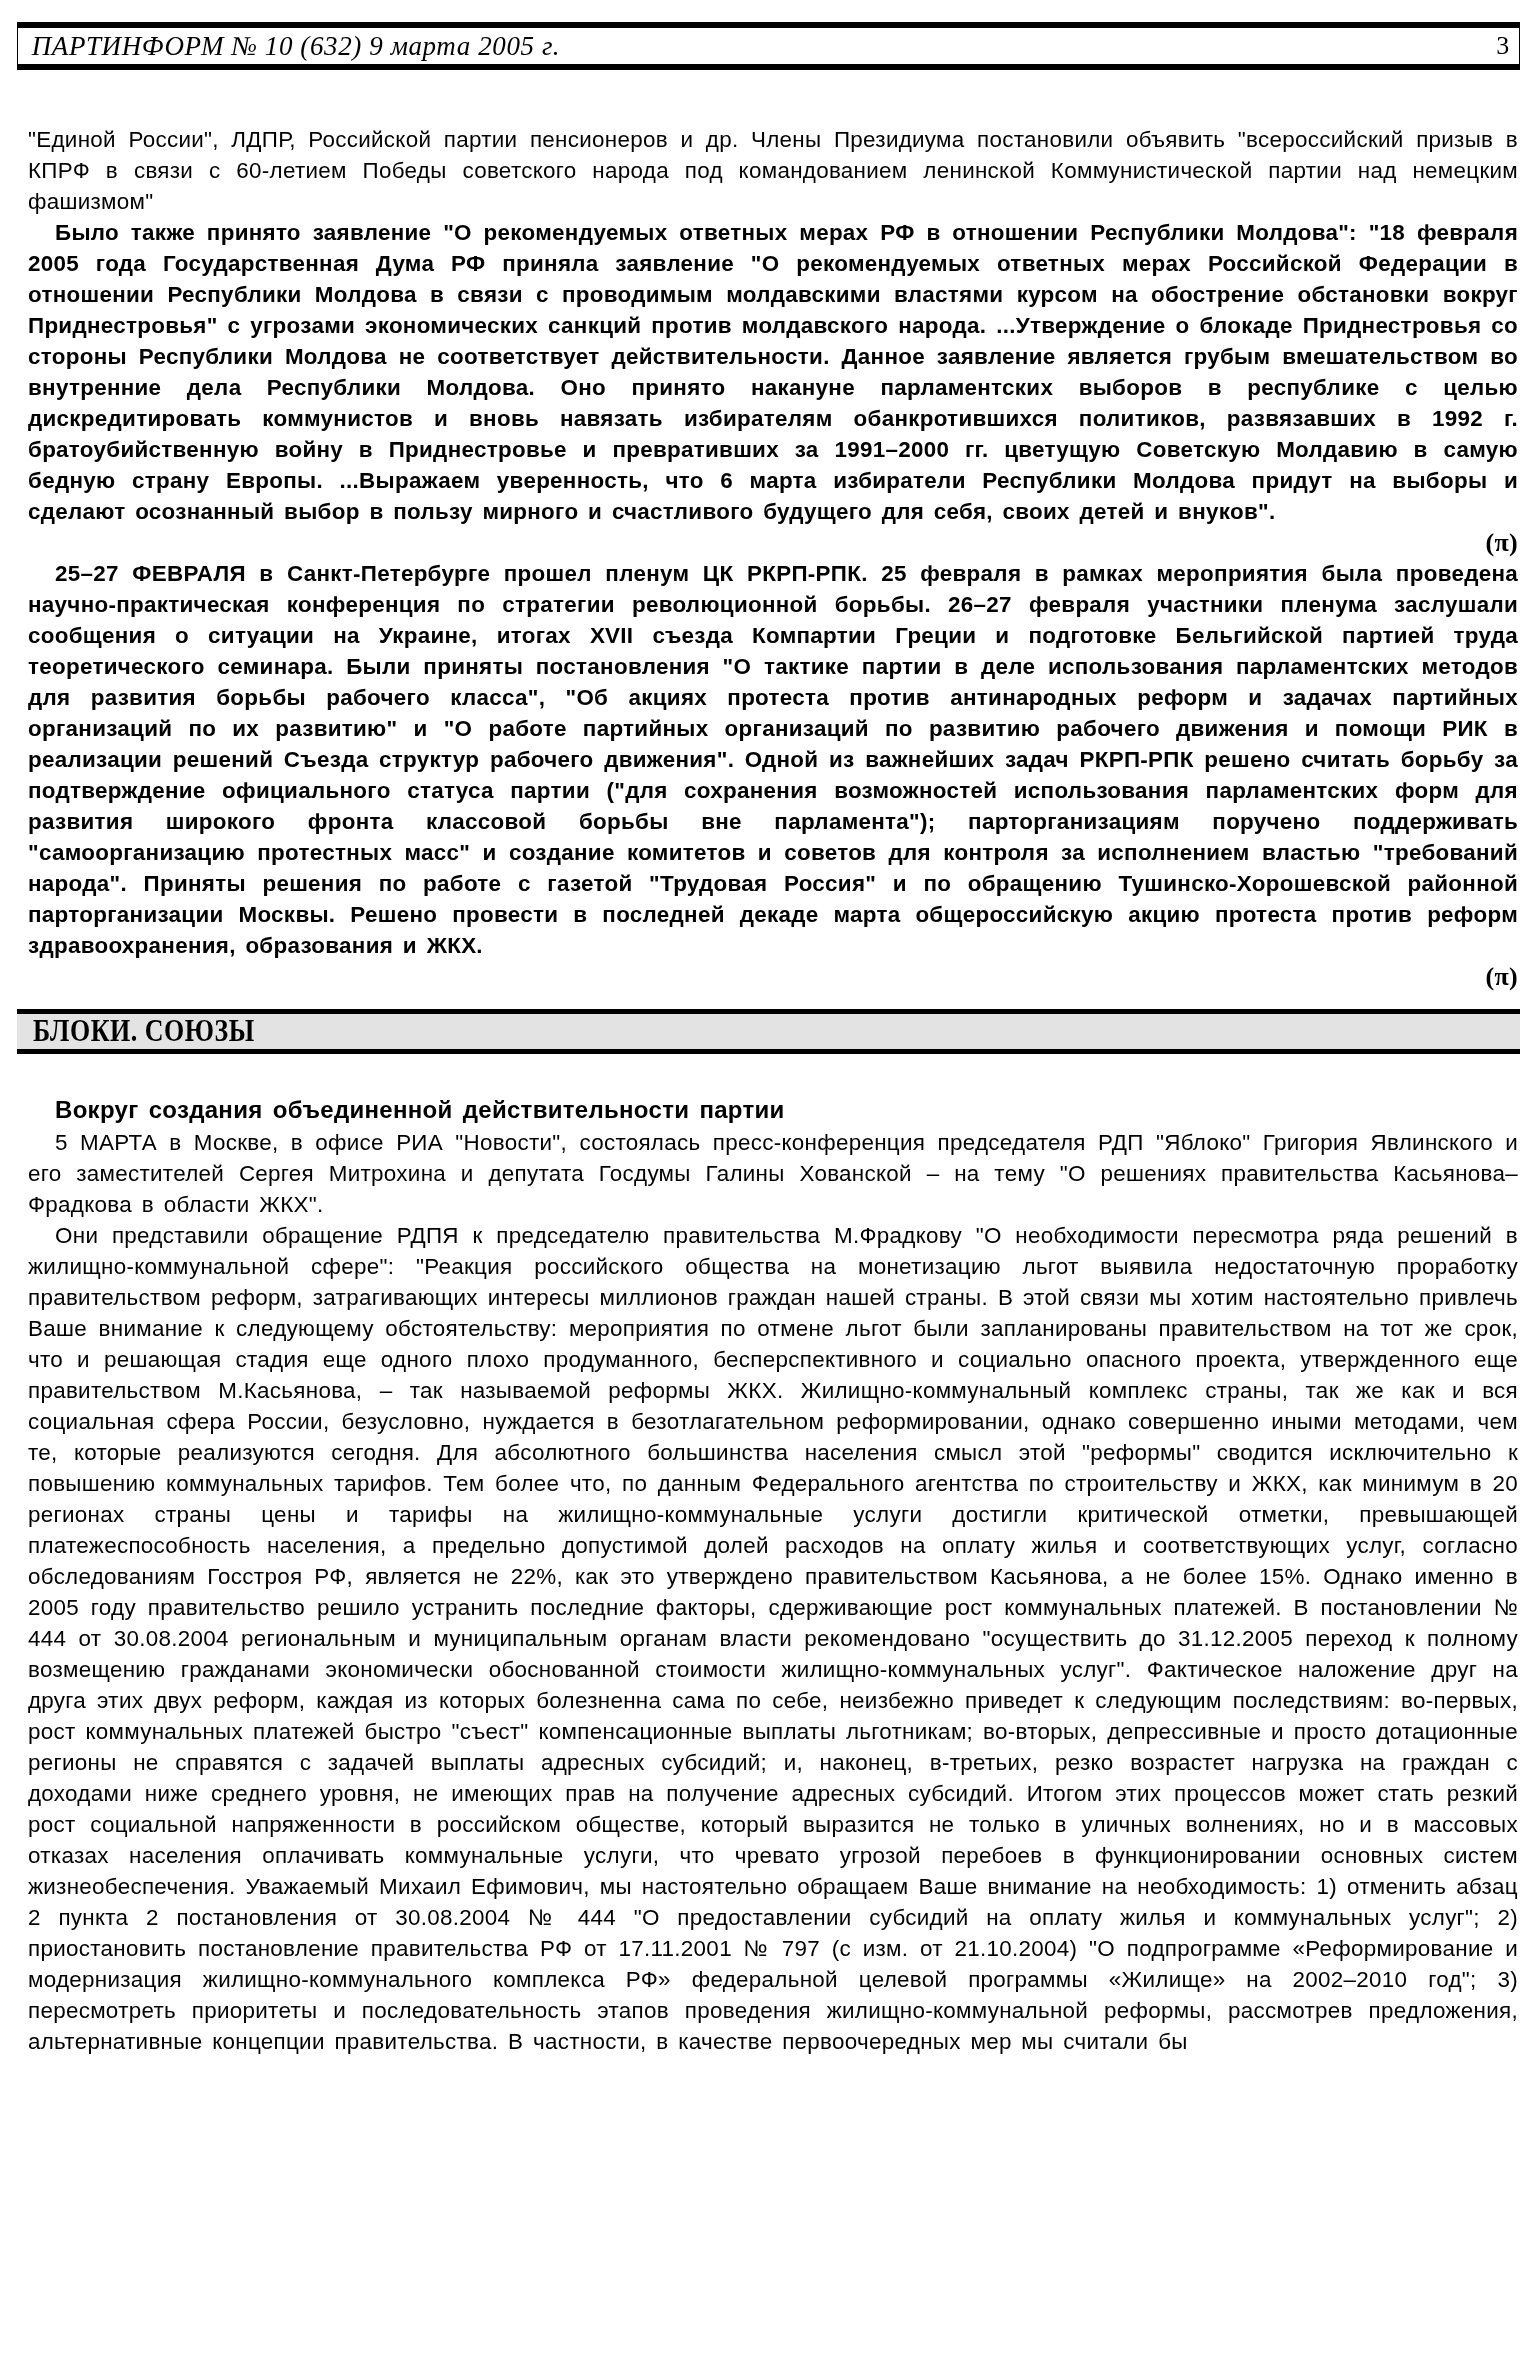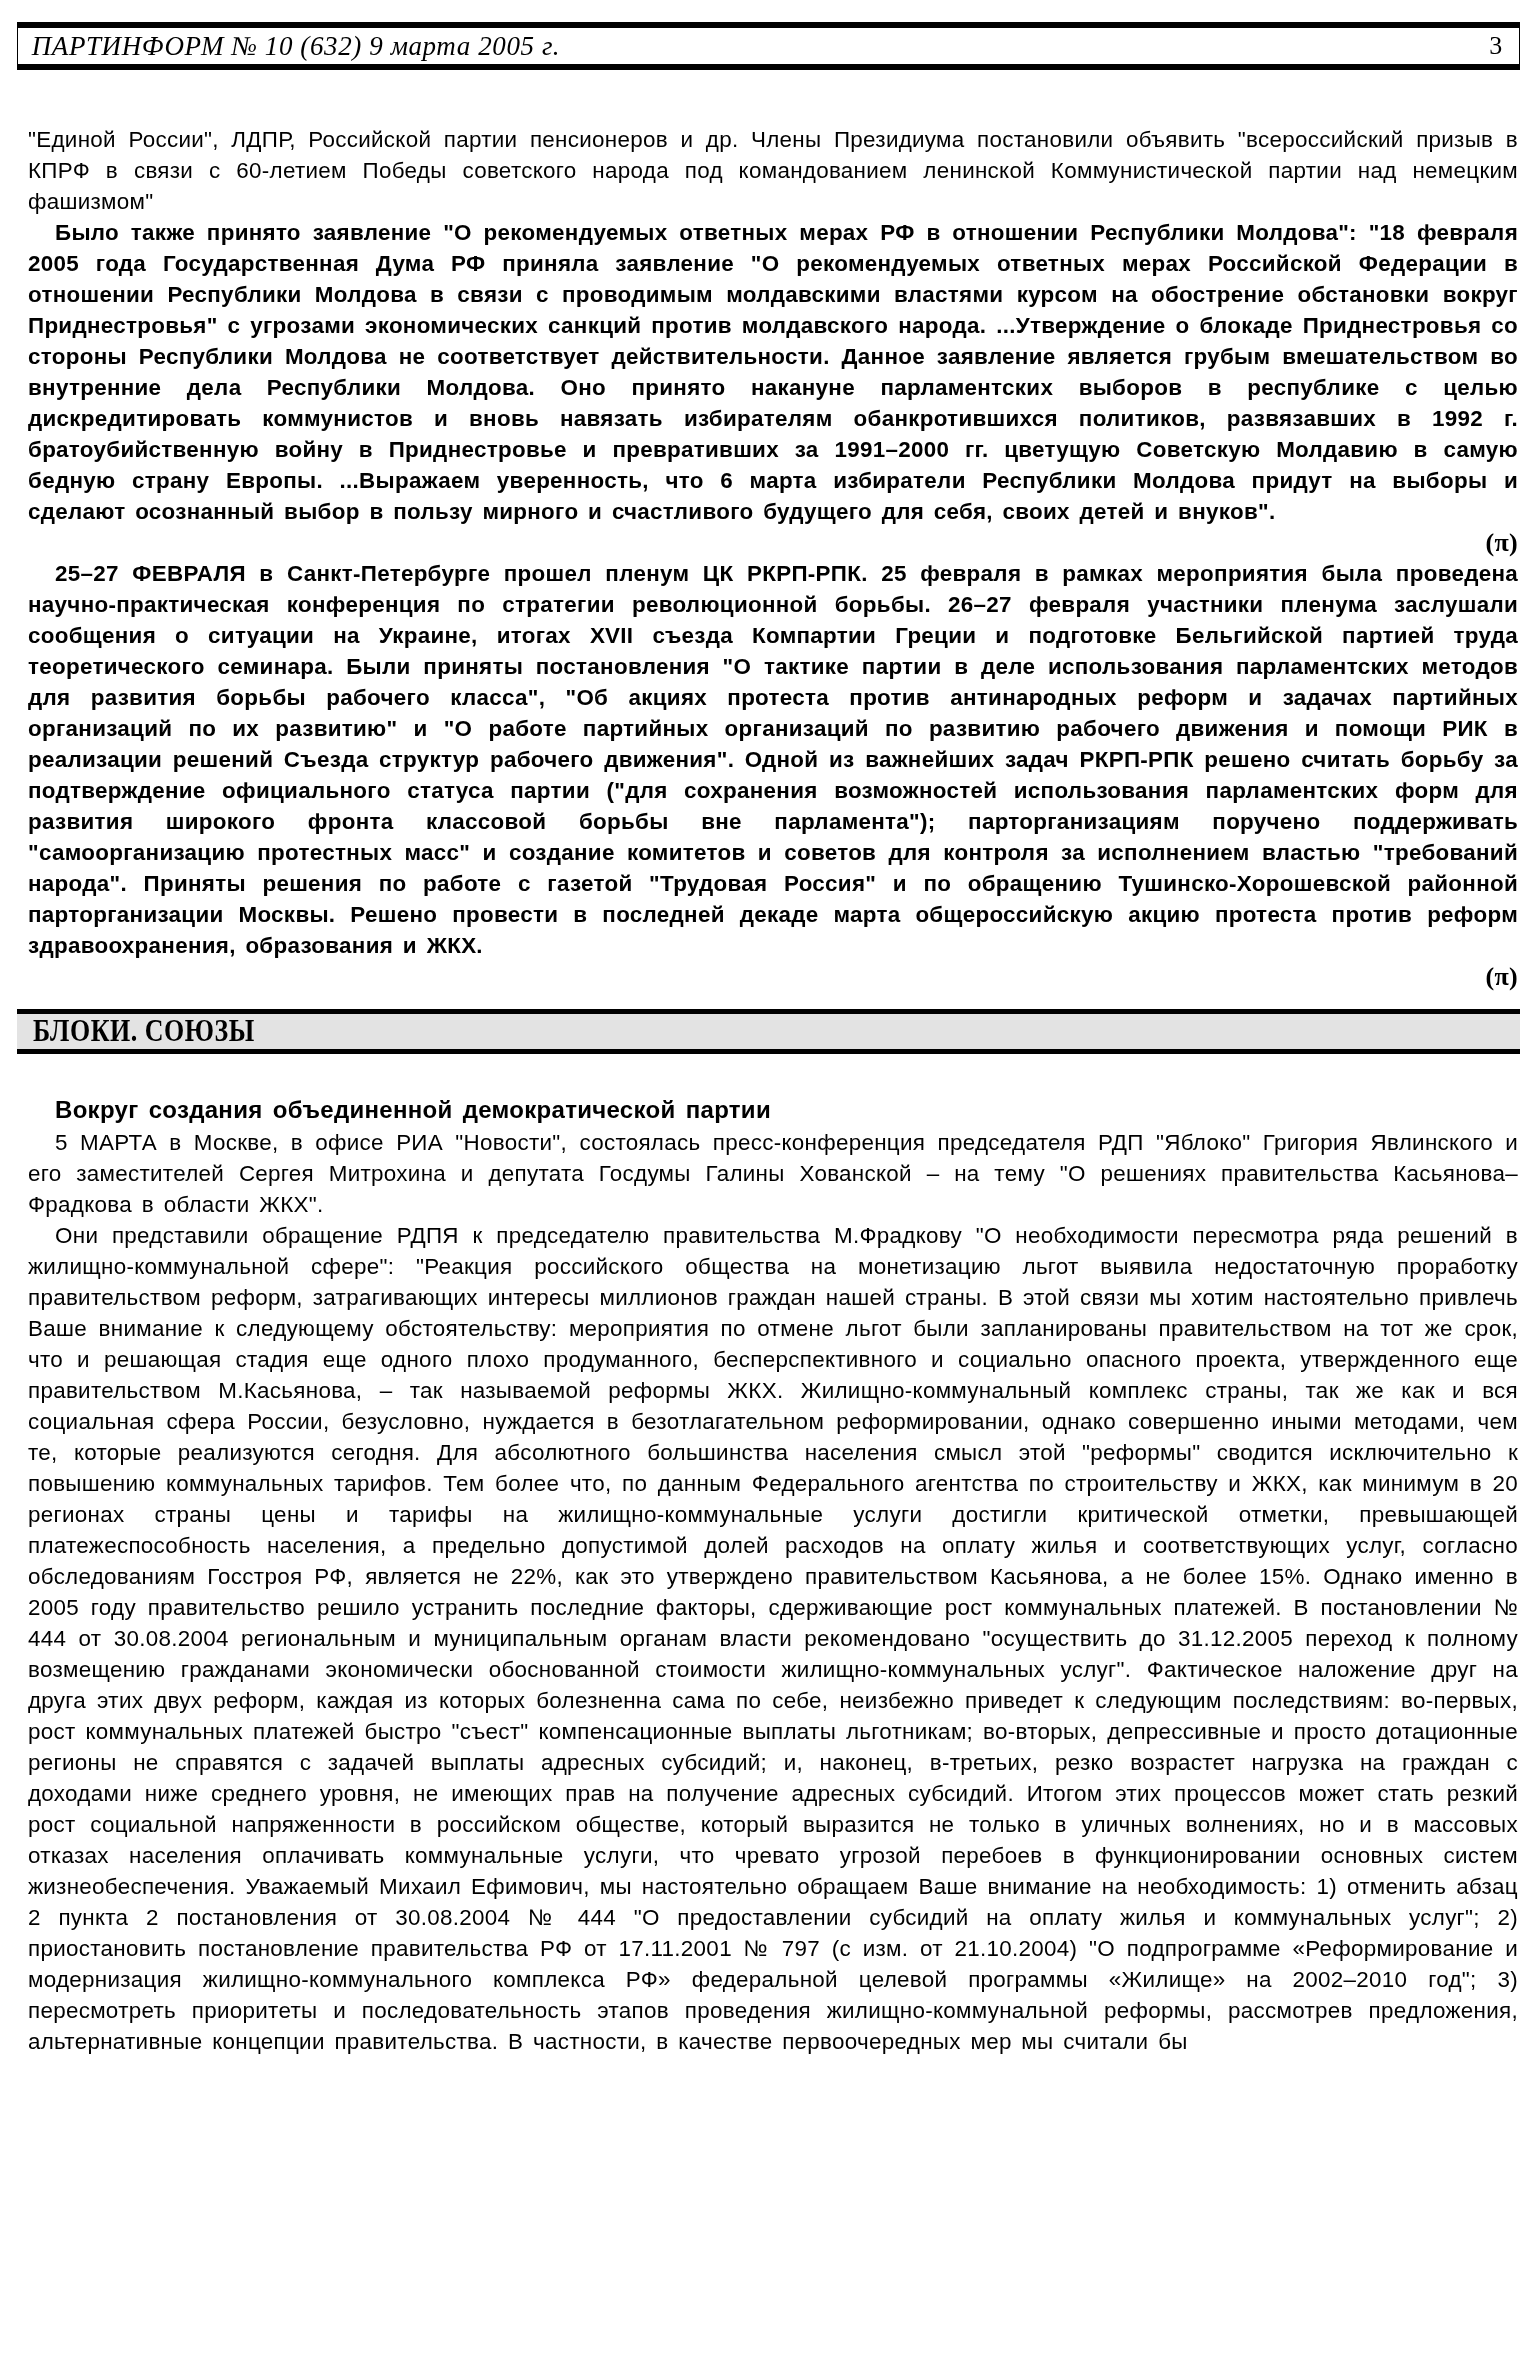--- a/index.html
+++ b/index.html
@@ -17,21 +17,21 @@
   .header-box {
     margin: 22px 16.7px 0 16.7px;
     border: 1.9px solid #000;
     border-top-width: 6.4px;
     border-bottom-width: 6.4px;
     height: 36px;
     background: #fff;
     display: flex;
     align-items: center;
     justify-content: space-between;
-    padding: 0 17px 0 14px;
+    padding: 0 10px 0 14px;
     box-sizing: content-box;
   }
   .header-title {
     font-family: "Liberation Serif", serif;
     font-style: italic;
     font-size: 27px;
     letter-spacing: 0.6px;
     white-space: nowrap;
   }
   .header-page {
@@ -115,19 +115,19 @@
     <p class="sig">(π)</p>
     <p class="para bold indent">25–27 ФЕВРАЛЯ в Санкт-Петербурге прошел пленум ЦК РКРП-РПК. 25 февраля в рамках мероприятия была проведена научно-практическая конференция по стратегии революционной борьбы. 26–27 февраля участники пленума заслушали сообщения о ситуации на Украине, итогах XVII съезда Компартии Греции и подготовке Бельгийской партией труда теоретического семинара. Были приняты постановления "О тактике партии в деле использования парламентских методов для развития борьбы рабочего класса", "Об акциях протеста против антинародных реформ и задачах партийных организаций по их развитию" и "О работе партийных организаций по развитию рабочего движения и помощи РИК в реализации решений Съезда структур рабочего движения". Одной из важнейших задач РКРП-РПК решено считать борьбу за подтверждение официального статуса партии ("для сохранения возможностей использования парламентских форм для развития широкого фронта классовой борьбы вне парламента"); парторганизациям поручено поддерживать "самоорганизацию протестных масс" и создание комитетов и советов для контроля за исполнением властью "требований народа". Приняты решения по работе с газетой "Трудовая Россия" и по обращению Тушинско-Хорошевской районной парторганизации Москвы. Решено провести в последней декаде марта общероссийскую акцию протеста против реформ здравоохранения, образования и ЖКХ.</p>
     <p class="sig">(π)</p>
   </div>
 
   <div class="section-bar">
     <span class="section-title">БЛОКИ. СОЮЗЫ</span>
   </div>
 
   <div class="article">
-    <p class="article-title">Вокруг создания объединенной демократической партии</p>
+    <p class="article-title">Вокруг создания объединенной действительности партии</p>
     <p class="para indent">5 МАРТА в Москве, в офисе РИА "Новости", состоялась пресс-конференция председателя РДП "Яблоко" Григория Явлинского и его заместителей Сергея Митрохина и депутата Госдумы Галины Хованской – на тему "О решениях правительства Касьянова–Фрадкова в области ЖКХ".</p>
     <p class="para indent">Они представили обращение РДПЯ к председателю правительства М.Фрадкову "О необходимости пересмотра ряда решений в жилищно-коммунальной сфере": "Реакция российского общества на монетизацию льгот выявила недостаточную проработку правительством реформ, затрагивающих интересы миллионов граждан нашей страны. В этой связи мы хотим настоятельно привлечь Ваше внимание к следующему обстоятельству: мероприятия по отмене льгот были запланированы правительством на тот же срок, что и решающая стадия еще одного плохо продуманного, бесперспективного и социально опасного проекта, утвержденного еще правительством М.Касьянова, – так называемой реформы ЖКХ. Жилищно-коммунальный комплекс страны, так же как и вся социальная сфера России, безусловно, нуждается в безотлагательном реформировании, однако совершенно иными методами, чем те, которые реализуются сегодня. Для абсолютного большинства населения смысл этой "реформы" сводится исключительно к повышению коммунальных тарифов. Тем более что, по данным Федерального агентства по строительству и ЖКХ, как минимум в 20 регионах страны цены и тарифы на жилищно-коммунальные услуги достигли критической отметки, превышающей платежеспособность населения, а предельно допустимой долей расходов на оплату жилья и соответствующих услуг, согласно обследованиям Госстроя РФ, является не 22%, как это утверждено правительством Касьянова, а не более 15%. Однако именно в 2005 году правительство решило устранить последние факторы, сдерживающие рост коммунальных платежей. В постановлении № 444 от 30.08.2004 региональным и муниципальным органам власти рекомендовано "осуществить до 31.12.2005 переход к полному возмещению гражданами экономически обоснованной стоимости жилищно-коммунальных услуг". Фактическое наложение друг на друга этих двух реформ, каждая из которых болезненна сама по себе, неизбежно приведет к следующим последствиям: во-первых, рост коммунальных платежей быстро "съест" компенсационные выплаты льготникам; во-вторых, депрессивные и просто дотационные регионы не справятся с задачей выплаты адресных субсидий; и, наконец, в-третьих, резко возрастет нагрузка на граждан с доходами ниже среднего уровня, не имеющих прав на получение адресных субсидий. Итогом этих процессов может стать резкий рост социальной напряженности в российском обществе, который выразится не только в уличных волнениях, но и в массовых отказах населения оплачивать коммунальные услуги, что чревато угрозой перебоев в функционировании основных систем жизнеобеспечения. Уважаемый Михаил Ефимович, мы настоятельно обращаем Ваше внимание на необходимость: 1) отменить абзац 2 пункта 2 постановления от 30.08.2004 № 444 "О предоставлении субсидий на оплату жилья и коммунальных услуг"; 2) приостановить постановление правительства РФ от 17.11.2001 № 797 (с изм. от 21.10.2004) "О подпрограмме «Реформирование и модернизация жилищно-коммунального комплекса РФ» федеральной целевой программы «Жилище» на 2002–2010 год"; 3) пересмотреть приоритеты и последовательность этапов проведения жилищно-коммунальной реформы, рассмотрев предложения, альтернативные концепции правительства. В частности, в качестве первоочередных мер мы считали бы</p>
   </div>
 
 </div>
 
 
 </body></html>

